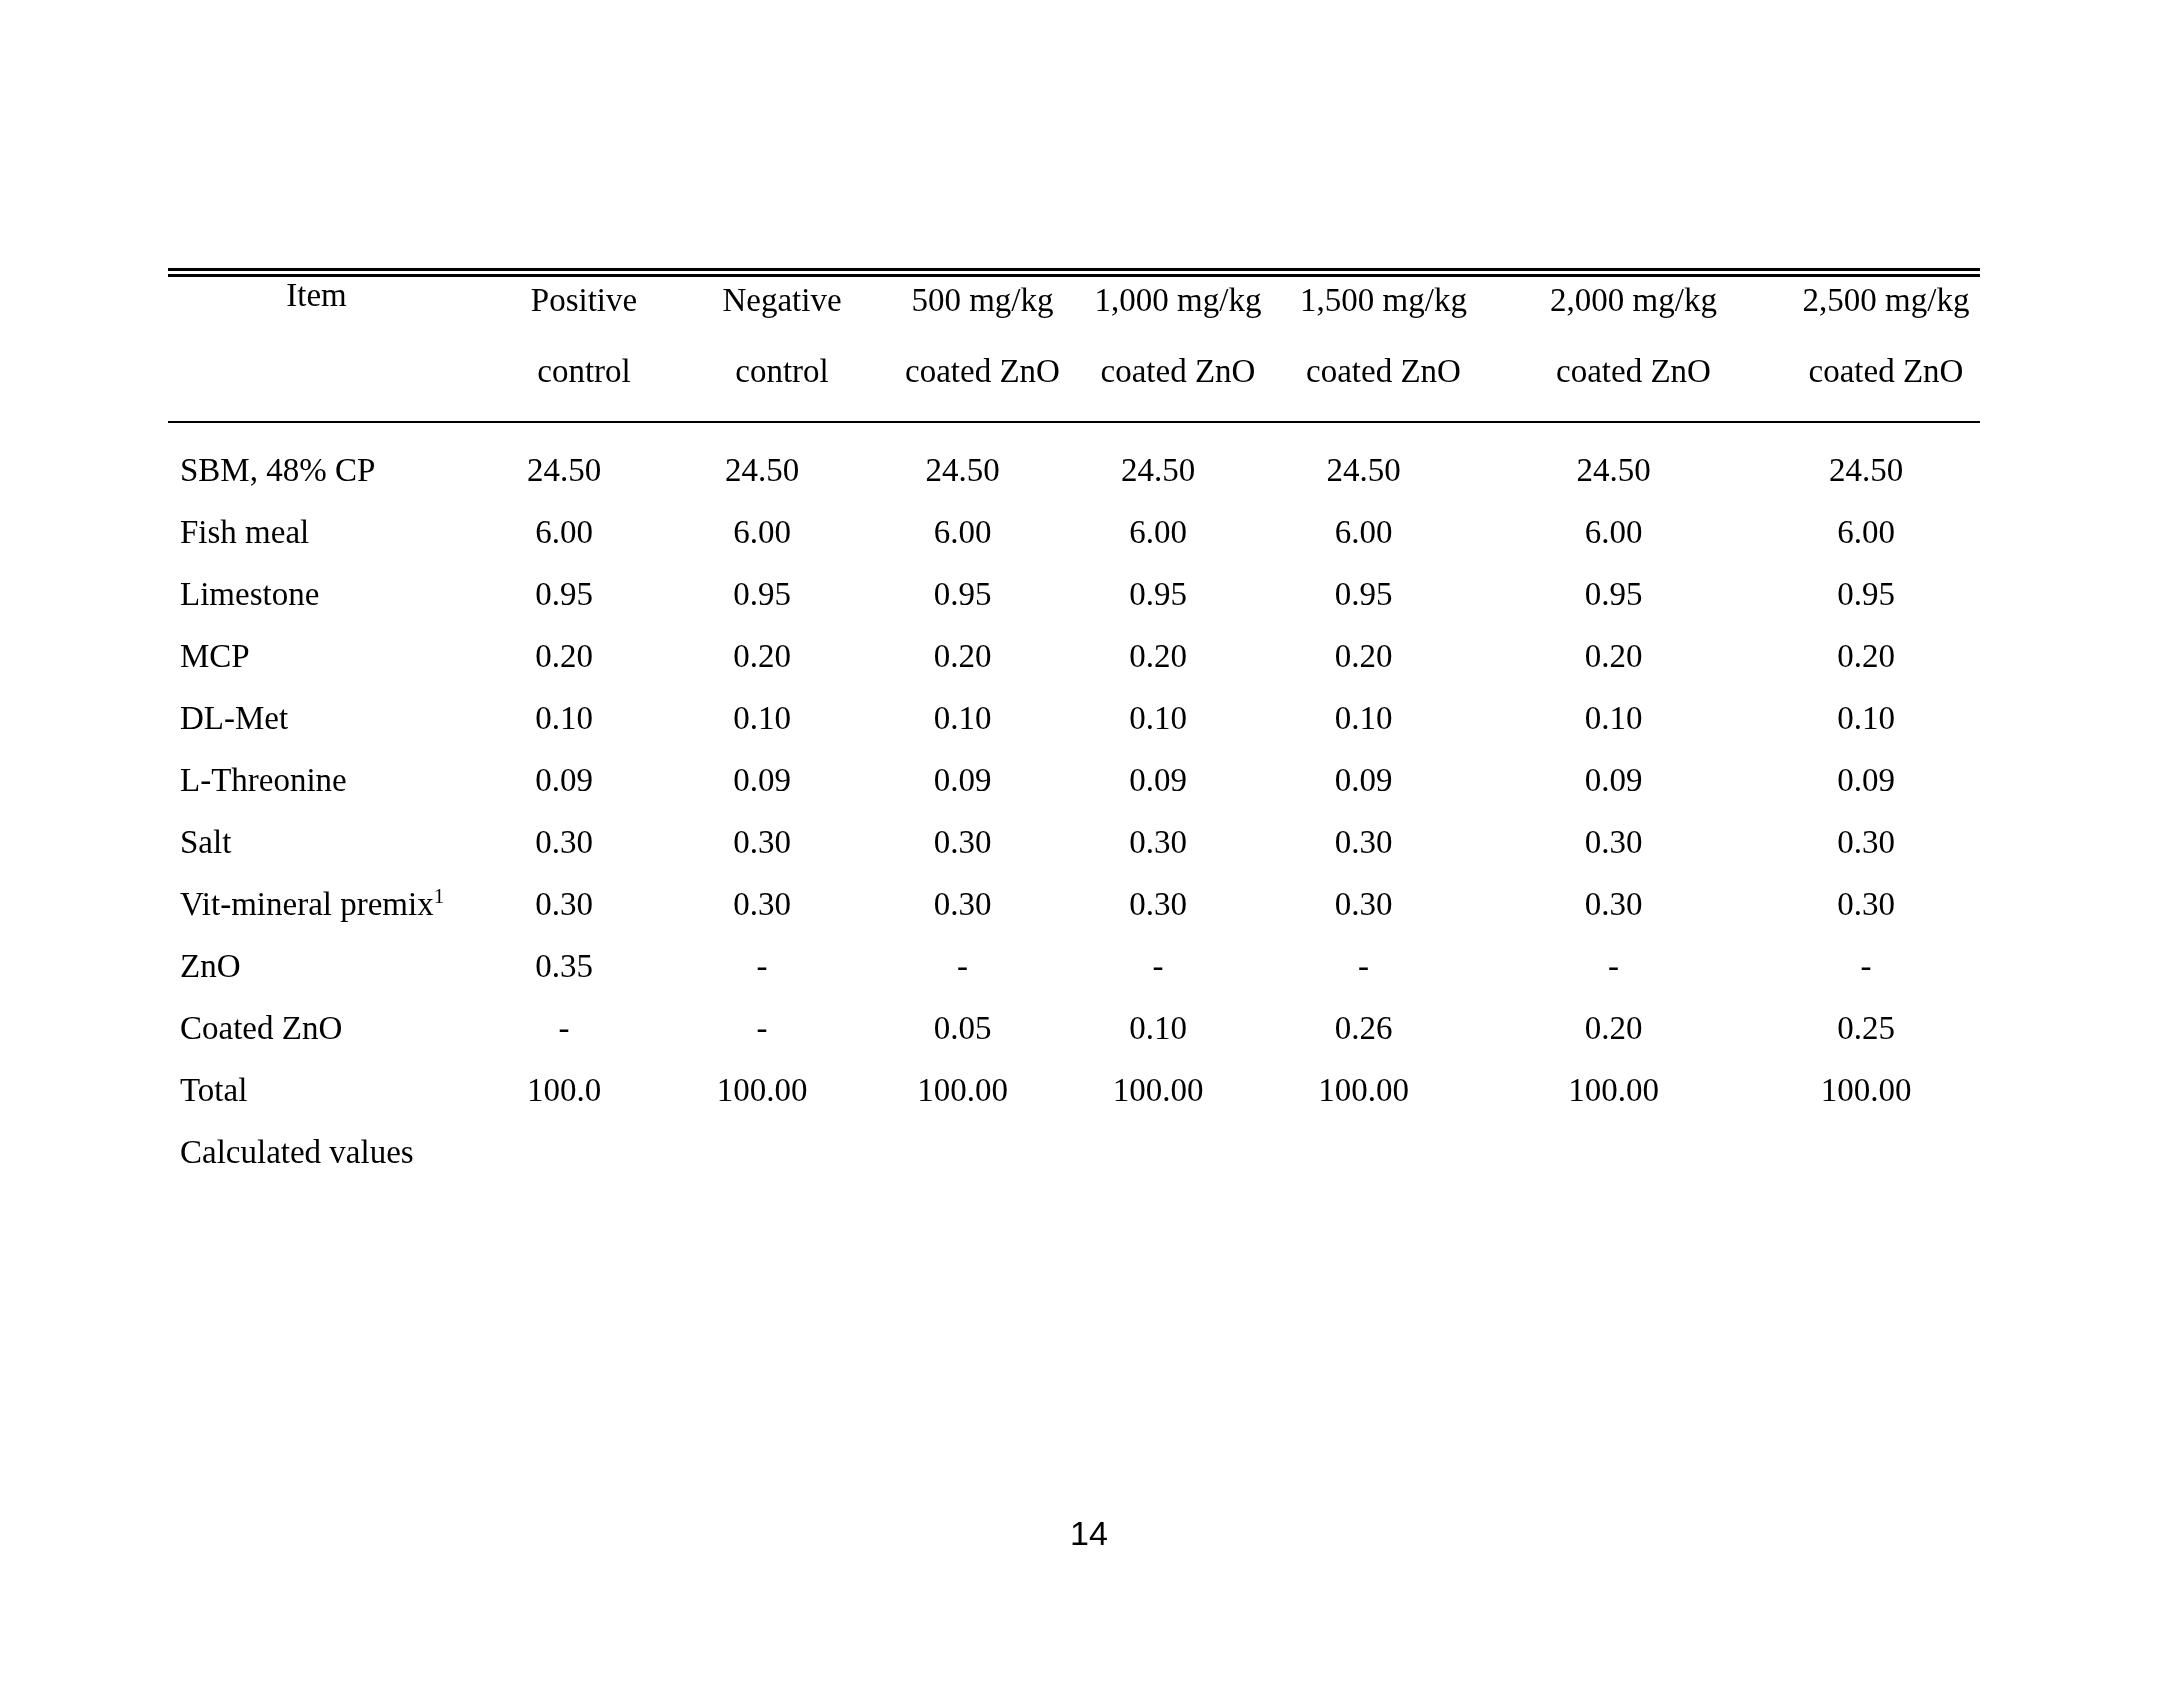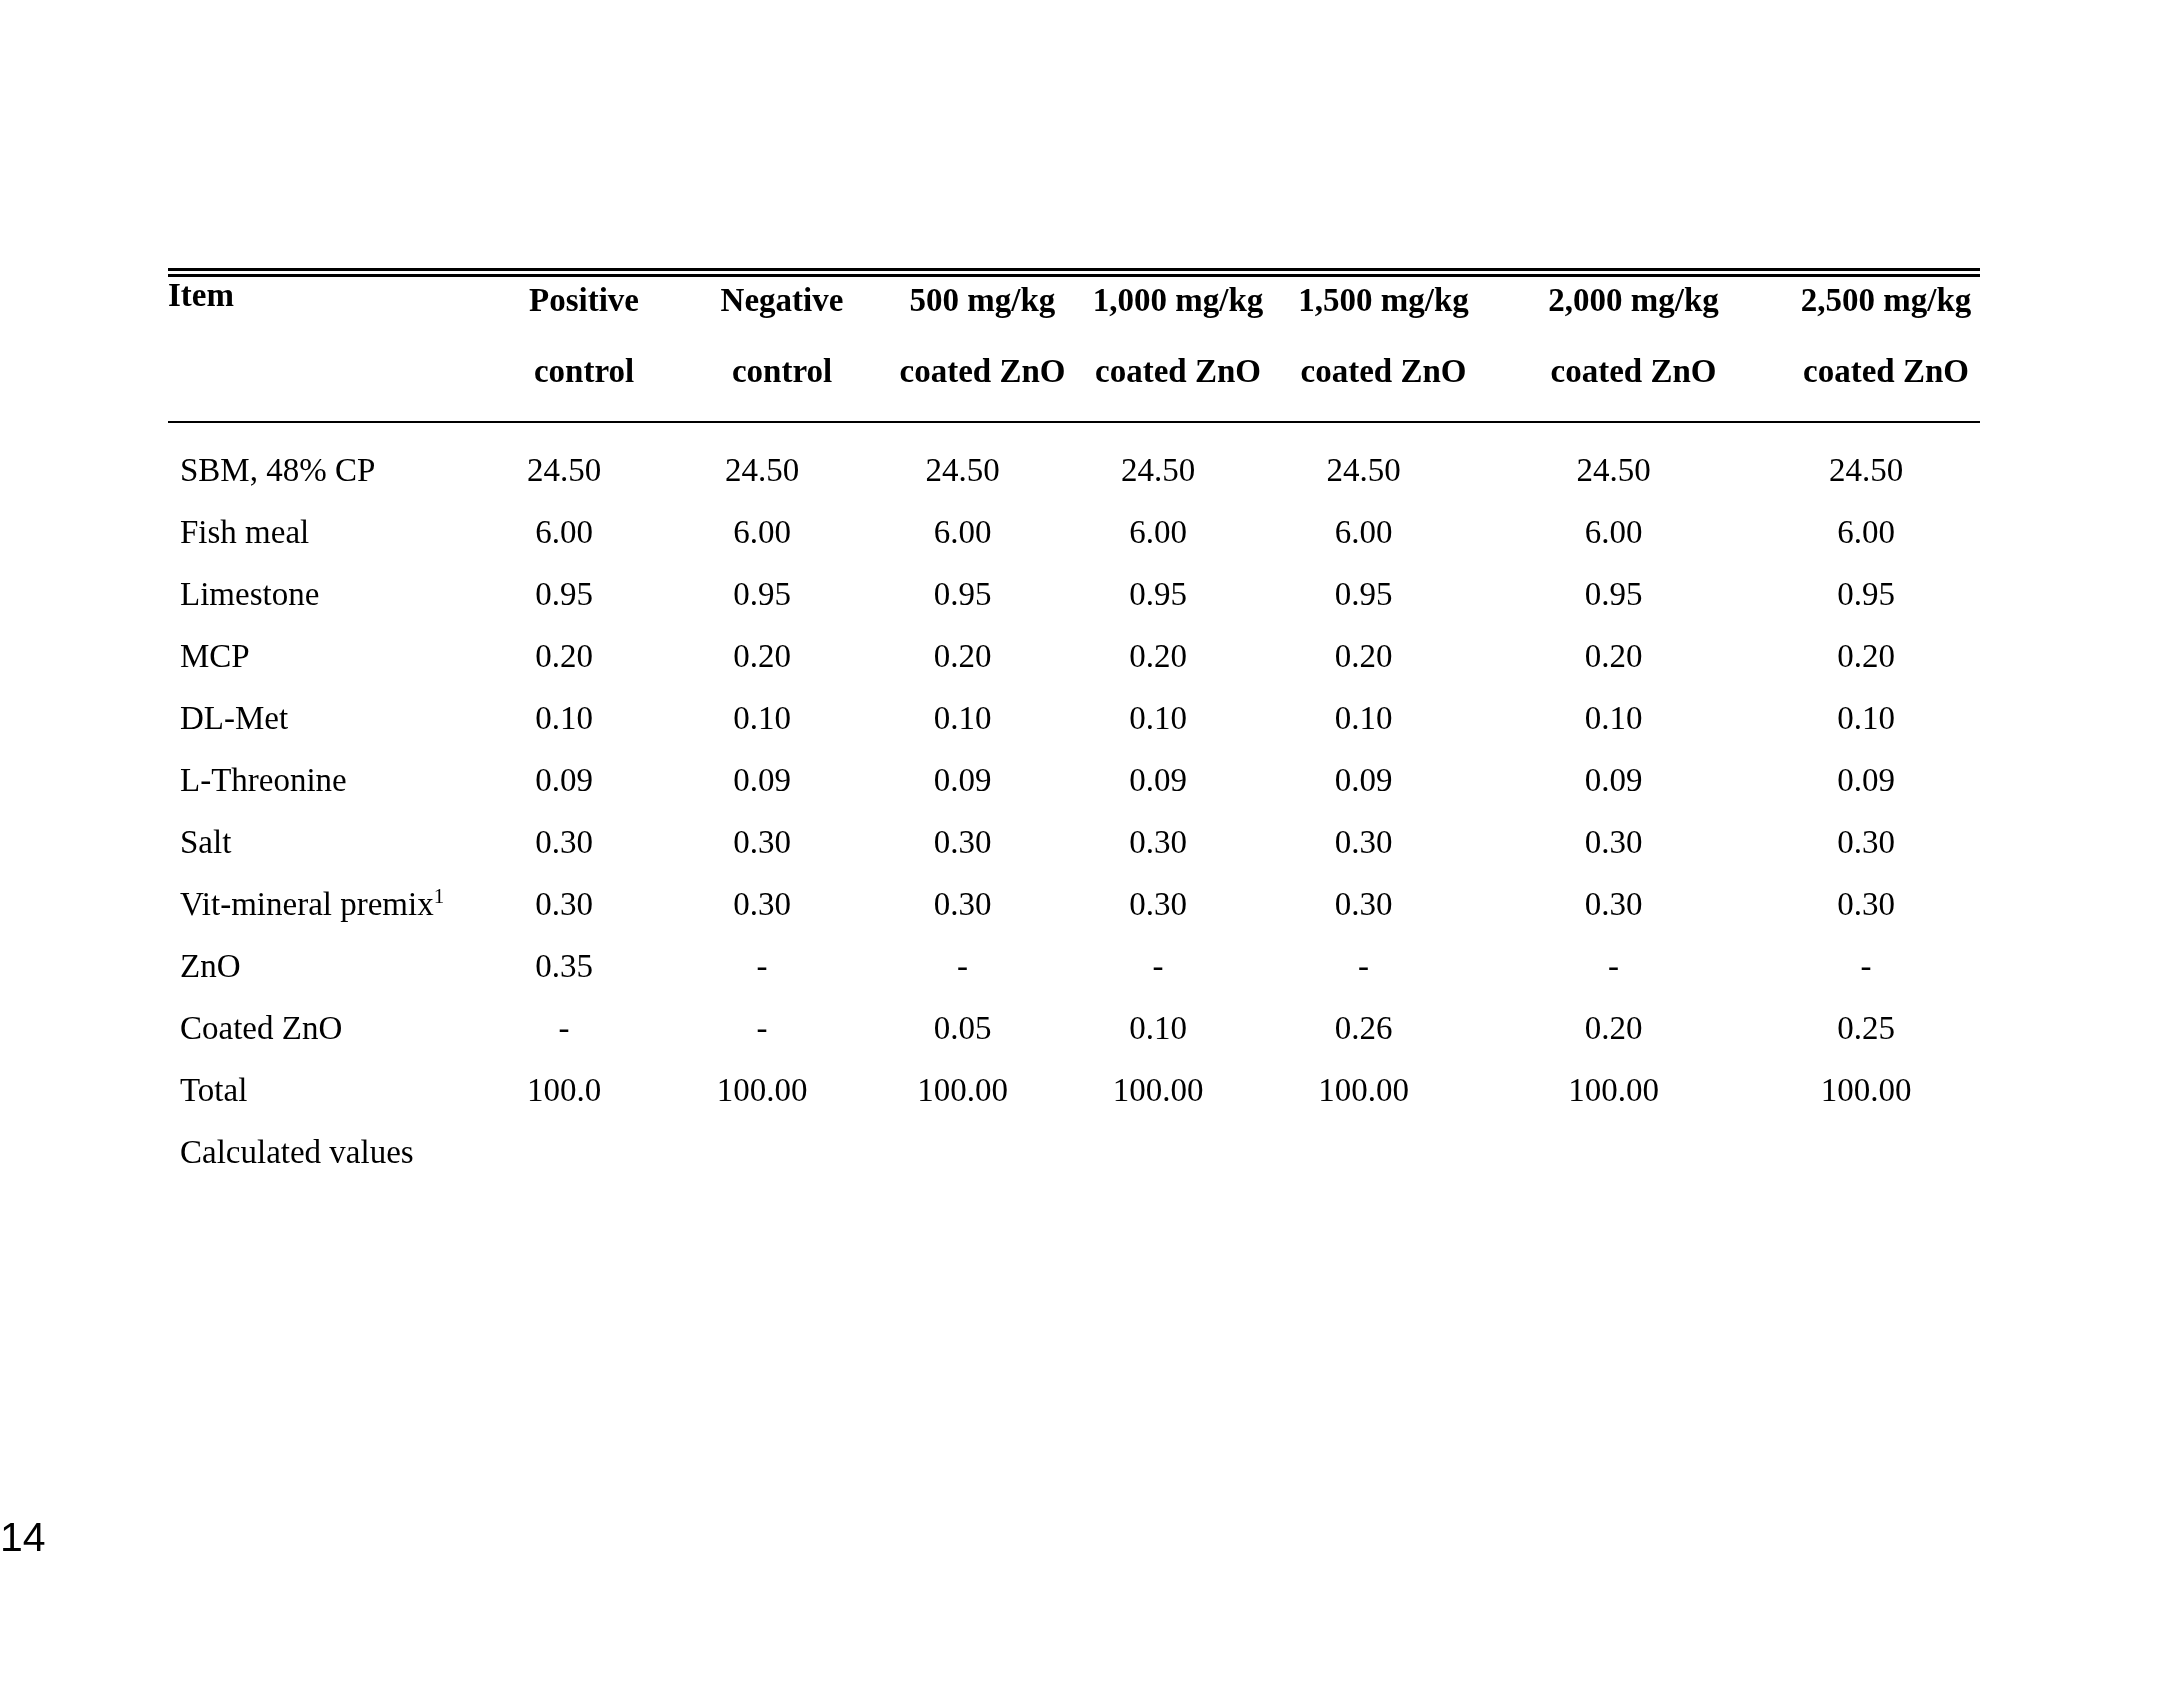--- a/index.html
+++ b/index.html
@@ -18,21 +18,21 @@
   .title .bold { font-weight:bold; }
 
   table.diet {
     position:absolute; left:168px; top:268px; width:1812px;
     border-collapse:collapse; table-layout:fixed;
     border-top:9px double #000;
     font-size:33px;
   }
   table.diet thead th {
     border-bottom:2px solid #000;
-    font-weight:bold; padding:0; height:144px; vertical-align:top;
+    font-weight:normal; padding:0; height:144px; vertical-align:top;text-align:center;
   }
   th.item-h { text-align:left; padding:36px 0 0 12px; font-size:33px; }
   .colhead {
     display:flex; flex-direction:column; align-items:center;
     padding-top:3px;
   }
   .colhead div { line-height:40px; white-space:nowrap;margin-left:40px; }
   .colhead div + div { margin-top:31px; }
 
   table.diet tbody td {
@@ -41,22 +41,23 @@
   }
   table.diet tbody tr.spacer td { height:16px; }
   table.diet tbody td.label { text-align:left; padding-left:12px; }
   table.diet sup {
     font-size:21px; vertical-align:baseline;
     position:relative; top:-0.55em;
   }
 
   .pagenum {
     position:absolute; left:0; top:1514px; width:2178px;
+    text-align:center;
     font-family:"Liberation Sans", sans-serif;
-    font-size:41px;
+    font-size:34px;
   }
 </style>
 </head>
 <body>
 
 <div class="sheet">
 
 
   <table class="diet">
     <colgroup>

